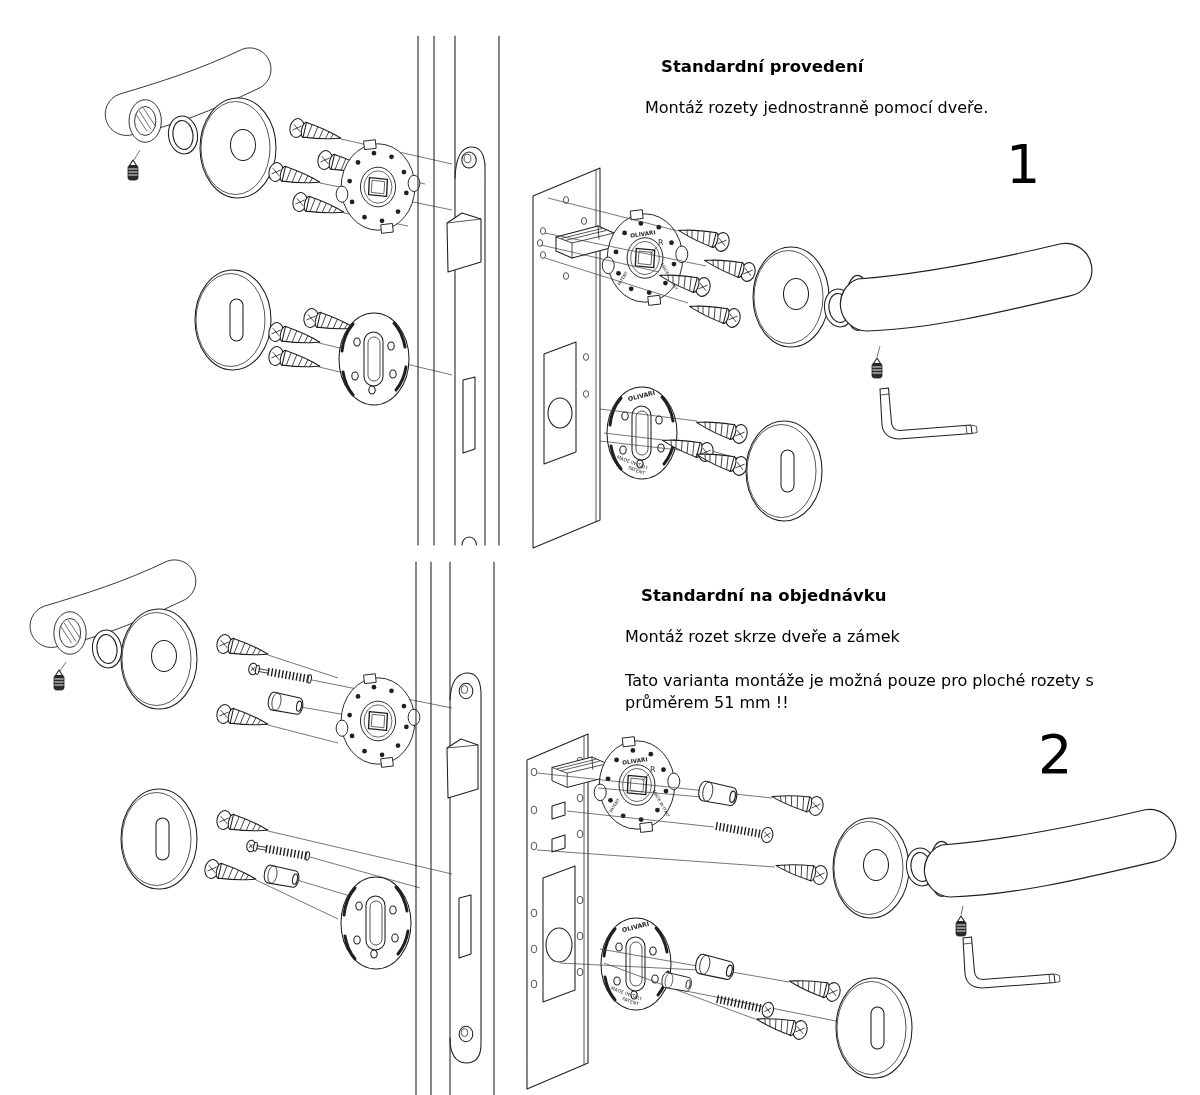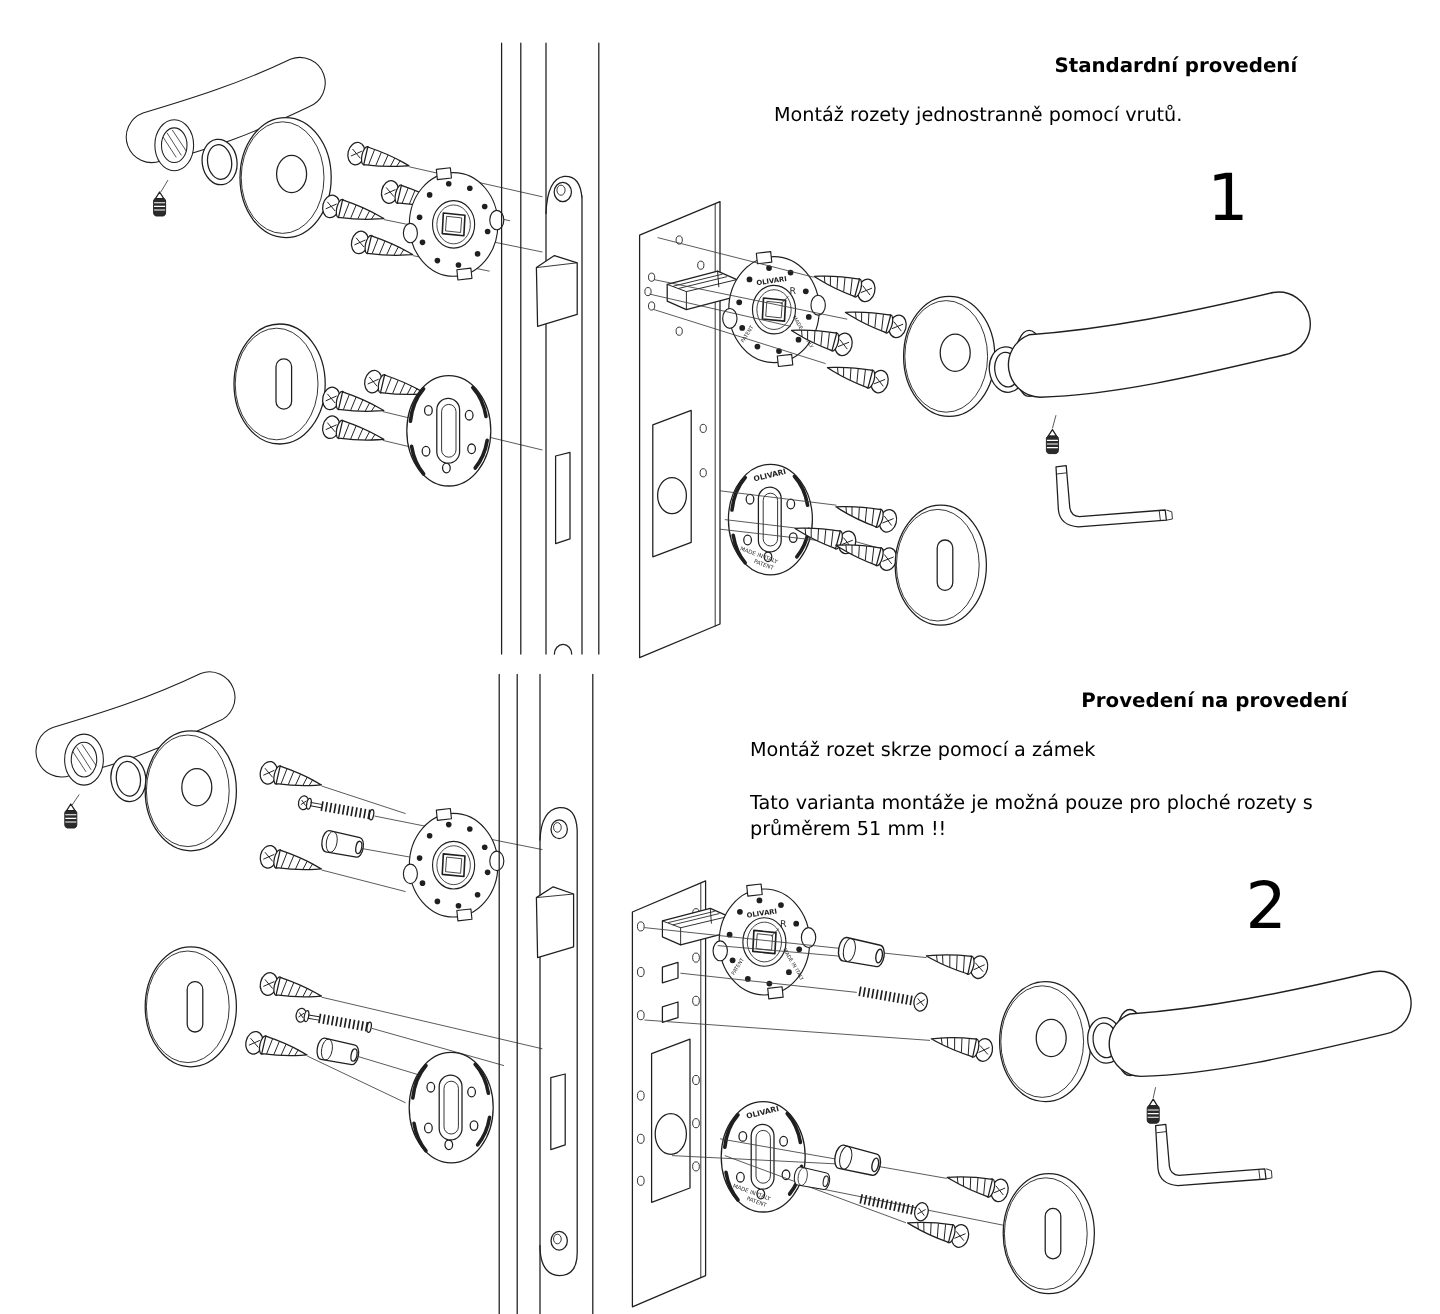--- a/index.html
+++ b/index.html
@@ -13,21 +13,21 @@
   .tn{fill:none;stroke:#1f1f1f;stroke-width:0.75;}
   .ld{fill:none;stroke:#3c3c3c;stroke-width:0.7;}
   .d{fill:#1f1f1f;stroke:none;}
   .arc{fill:none;stroke:#1f1f1f;stroke-width:3;stroke-linecap:round;}
   .coil{stroke:#1f1f1f;stroke-dasharray:1.4 2.2;}
   .eng{fill:#1f1f1f;font-family:"DejaVu Sans",sans-serif;font-size:6.2px;font-weight:bold;text-anchor:middle;}
   .eng2{fill:#1f1f1f;font-family:"DejaVu Sans",sans-serif;font-size:4.6px;text-anchor:middle;}
   .engR{fill:#1f1f1f;font-family:"DejaVu Sans",sans-serif;font-size:8.5px;text-anchor:middle;}
   
   .copy{position:absolute;}
-  .copy h3{margin:4px;font-size:16.5px;font-weight:bold;text-align:right;}
+  .copy h3{margin:16px;font-size:16.5px;font-weight:bold;}
   .copy p{margin:21px 0 0 0;font-size:16px;line-height:1.38;}
   .copy p + p{margin-top:22px;}
   .copy-1{left:645px;top:41px;width:440px;}
   .copy-2{left:625px;top:570px;width:502px;}
   .step{position:absolute;font-size:54px;line-height:1;color:#000;}
   .step-1{left:1006px;top:138px;}
   .step-2{left:1038px;top:728px;}
 </style>
 </head>
 <body>
@@ -308,24 +308,24 @@
     <use href="#sleeve" transform="translate(701,964) rotate(12) scale(1.1)"></use>
     <use href="#longbolt" transform="translate(717,999) rotate(12)"></use>
     <use href="#screw" transform="translate(800,1030) scale(-1,1) rotate(-14)"></use>
     <use href="#screw" transform="translate(833,992) scale(-1,1) rotate(-14)"></use>
     <use href="#cover-key" transform="translate(874,1028)"></use>
   </g>
 </svg>
 
   <div class="copy copy-1">
     <h3>Standardní provedení</h3>
-    <p>Montáž rozety jednostranně pomocí vrutů.</p>
+    <p>Montáž rozety jednostranně pomocí dveře.</p>
   </div>
   <div class="step step-1">1</div>
 
   <div class="copy copy-2">
-    <h3>Provedení na provedení</h3>
-    <p>Montáž rozet skrze pomocí a zámek</p>
+    <h3>Standardní na objednávku</h3>
+    <p>Montáž rozet skrze dveře a zámek</p>
     <p>Tato varianta montáže je možná pouze pro ploché rozety s průměrem 51 mm !!</p>
   </div>
   <div class="step step-2">2</div>
 
 </div>
 
 </body></html>

